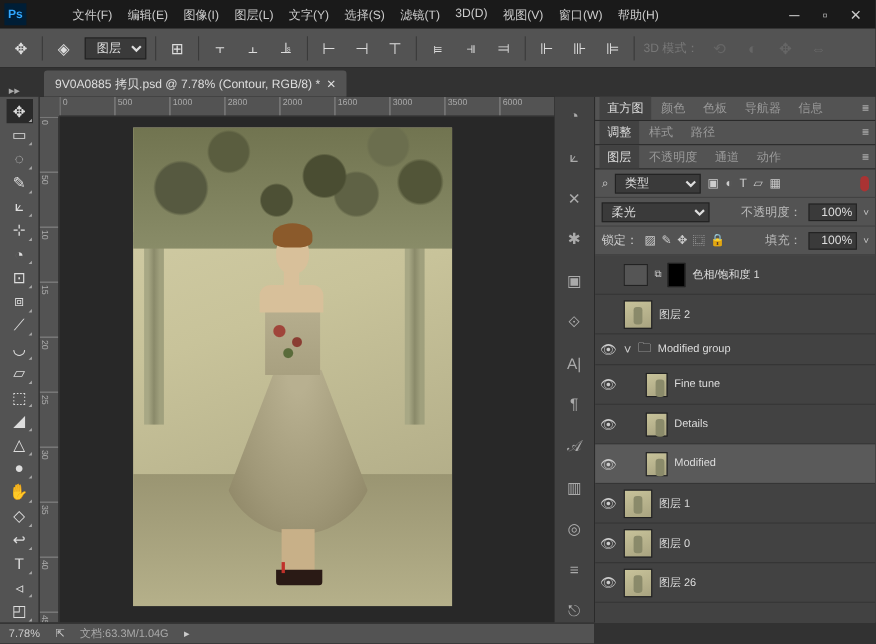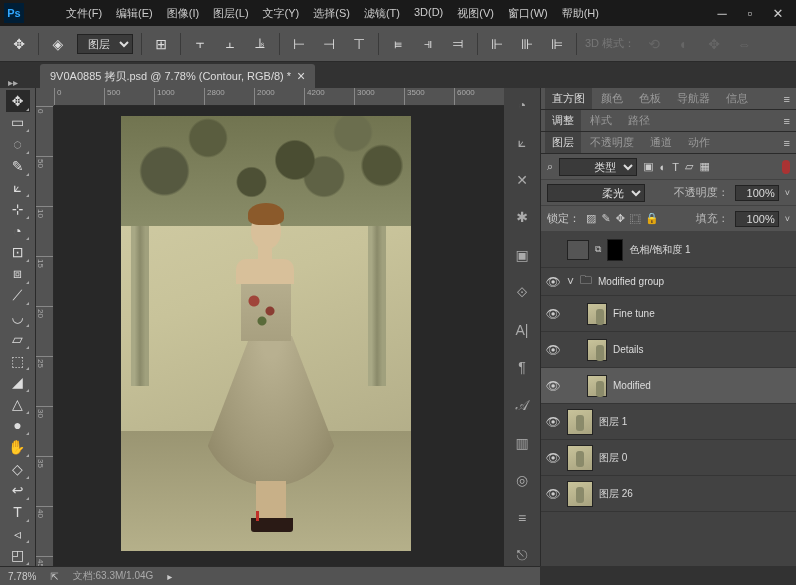--- a/index.html
+++ b/index.html
@@ -64,21 +64,21 @@
 
 .icon-strip { width: 36px; background: #424242; display: flex; flex-direction: column; align-items: center; padding-top: 6px; gap: 16px; }
 .strip-icon { width: 22px; height: 22px; display: flex; align-items: center; justify-content: center; color: #aaa; font-size: 14px; cursor: pointer; }
 
 
 .panels { width: 256px; background: #535353; border-left: 1px solid #2a2a2a; display: flex; flex-direction: column; font-size: 11px; }
 .panel-tabs { display: flex; height: 22px; align-items: center; border-bottom: 1px solid #2a2a2a; padding-left: 4px; gap: 2px; }
 .ptab { padding: 3px 7px; color: #999; cursor: pointer; }
 .ptab.active { background: #424242; color: #ddd; }
 .panel-row { display: flex; align-items: center; height: 26px; padding: 0 6px; gap: 6px; border-bottom: 1px solid #424242; }
-.panel-select { background: #3a3a3a; border: 1px solid #222; color: #ddd; padding: 1px 4px; font-size: 11px; flex: 0 0 78px; text-align: right; }
+.panel-select { background: #3a3a3a; border: 1px solid #222; color: #ddd; padding: 1px 4px; font-size: 11px; flex: 0 0 78px; }
 .panel-select.wide { flex: 0 0 98px; }
 .pct-input { background: #3a3a3a; border: 1px solid #222; color: #ddd; width: 44px; padding: 1px 3px; font-size: 11px; text-align: right; }
 .lock-icons { display: flex; gap: 5px; font-size: 11px; color: #ccc; }
 
 
 .layers { flex: 1; overflow-y: auto; background: #424242; }
 .layer-row { display: flex; align-items: center; height: 36px; padding: 0 4px; gap: 6px; border-bottom: 1px solid #353535; }
 .layer-row.selected { background: #5a5a5a; }
 .layer-row.short { height: 28px; }
 .vis { width: 16px; text-align: center; color: #ccc; font-size: 12px; cursor: pointer; }
@@ -185,21 +185,21 @@
     </div>
 
   <div class="canvas-wrap">
     <div class="ruler-corner"></div>
     <div class="ruler-h" id="ruler-h">
         <span>0</span>
         <span>500</span>
         <span>1000</span>
         <span>2800</span>
         <span>2000</span>
-        <span>4200</span>
+        <span>1600</span>
         <span>3000</span>
         <span>3500</span>
         <span>6000</span>
       </div>
     <div class="ruler-v" id="ruler-v">
         <span>0</span>
         <span>50</span>
         <span>10</span>
         <span>15</span>
         <span>20</span>
@@ -304,20 +304,25 @@
     </div>
 
     <div class="layers" id="layers-list">
         <div class="layer-row">
           <div class="vis"></div>
           <div class="thumb" style="background: rgb(85, 85, 85); width: 22px; height: 20px;"></div>
           <span style="font-size: 9px;">⧉</span>
           <div class="thumb mask"></div>
           <span class="layer-name">色相/饱和度 1</span>
         </div>
+        <div class="layer-row">
+          <div class="vis"></div>
+          <div class="thumb photo"></div>
+          <span class="layer-name">图层 2</span>
+        </div>
         <div class="layer-row short">
           <div class="vis">👁</div>
           <span class="folder-ico">˅</span>
           <span class="folder-ico">🗀</span>
           <span class="layer-name">Modified group</span>
         </div>
         <div class="layer-row">
           <div class="vis">👁</div>
           <div class="indent"></div>
           <div class="thumb small photo"></div>

